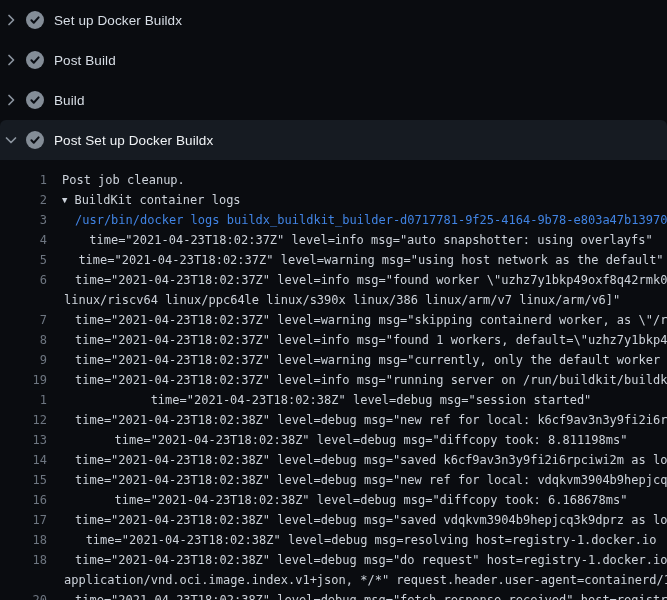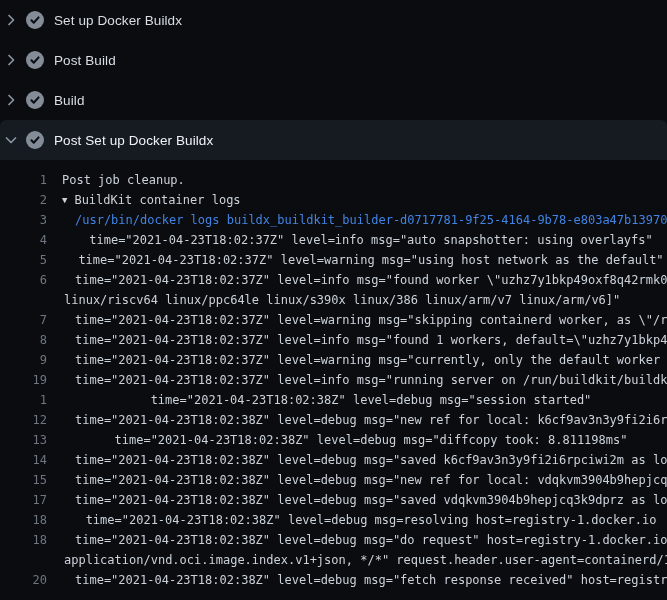--- a/index.html
+++ b/index.html
@@ -103,18 +103,19 @@
     <div class="log-row ind-wrap"><span class="log-num"></span><span class="log-text">linux/riscv64 linux/ppc64le linux/s390x linux/386 linux/arm/v7 linux/arm/v6]"</span></div>
     <div class="log-row ind-nested"><span class="log-num">7</span><span class="log-text">time="2021-04-23T18:02:37Z" level=warning msg="skipping containerd worker, as \"/run</span></div>
     <div class="log-row ind-nested"><span class="log-num">8</span><span class="log-text">time="2021-04-23T18:02:37Z" level=info msg="found 1 workers, default=\"uzhz7y1bkp49o</span></div>
     <div class="log-row ind-nested"><span class="log-num">9</span><span class="log-text">time="2021-04-23T18:02:37Z" level=warning msg="currently, only the default worker ca</span></div>
     <div class="log-row ind-nested"><span class="log-num">19</span><span class="log-text">time="2021-04-23T18:02:37Z" level=info msg="running server on /run/buildkit/buildkit</span></div>
     <div class="log-row ind-nested"><span class="log-num">1</span><span class="log-text">time="2021-04-23T18:02:38Z" level=debug msg="session started"</span></div>
     <div class="log-row ind-nested"><span class="log-num">12</span><span class="log-text">time="2021-04-23T18:02:38Z" level=debug msg="new ref for local: k6cf9av3n3y9fi2i6rpc</span></div>
     <div class="log-row ind-nested"><span class="log-num">13</span><span class="log-text">time="2021-04-23T18:02:38Z" level=debug msg="diffcopy took: 8.811198ms"</span></div>
     <div class="log-row ind-nested"><span class="log-num">14</span><span class="log-text">time="2021-04-23T18:02:38Z" level=debug msg="saved k6cf9av3n3y9fi2i6rpciwi2m as loca</span></div>
     <div class="log-row ind-nested"><span class="log-num">15</span><span class="log-text">time="2021-04-23T18:02:38Z" level=debug msg="new ref for local: vdqkvm3904b9hepjcq3k</span></div>
+    <div class="log-row ind-nested"><span class="log-num">16</span><span class="log-text">time="2021-04-23T18:02:38Z" level=debug msg="diffcopy took: 6.168678ms"</span></div>
     <div class="log-row ind-nested"><span class="log-num">17</span><span class="log-text">time="2021-04-23T18:02:38Z" level=debug msg="saved vdqkvm3904b9hepjcq3k9dprz as loca</span></div>
     <div class="log-row ind-nested"><span class="log-num">18</span><span class="log-text">time="2021-04-23T18:02:38Z" level=debug msg=resolving host=registry-1.docker.io</span></div>
     <div class="log-row ind-nested"><span class="log-num">18</span><span class="log-text">time="2021-04-23T18:02:38Z" level=debug msg="do request" host=registry-1.docker.io r</span></div>
     <div class="log-row ind-wrap"><span class="log-num"></span><span class="log-text">application/vnd.oci.image.index.v1+json, */*" request.header.user-agent=containerd/1.4</span></div>
     <div class="log-row ind-nested"><span class="log-num">20</span><span class="log-text">time="2021-04-23T18:02:38Z" level=debug msg="fetch response received" host=registry-</span></div>
   </div>
 
 </body></html>

